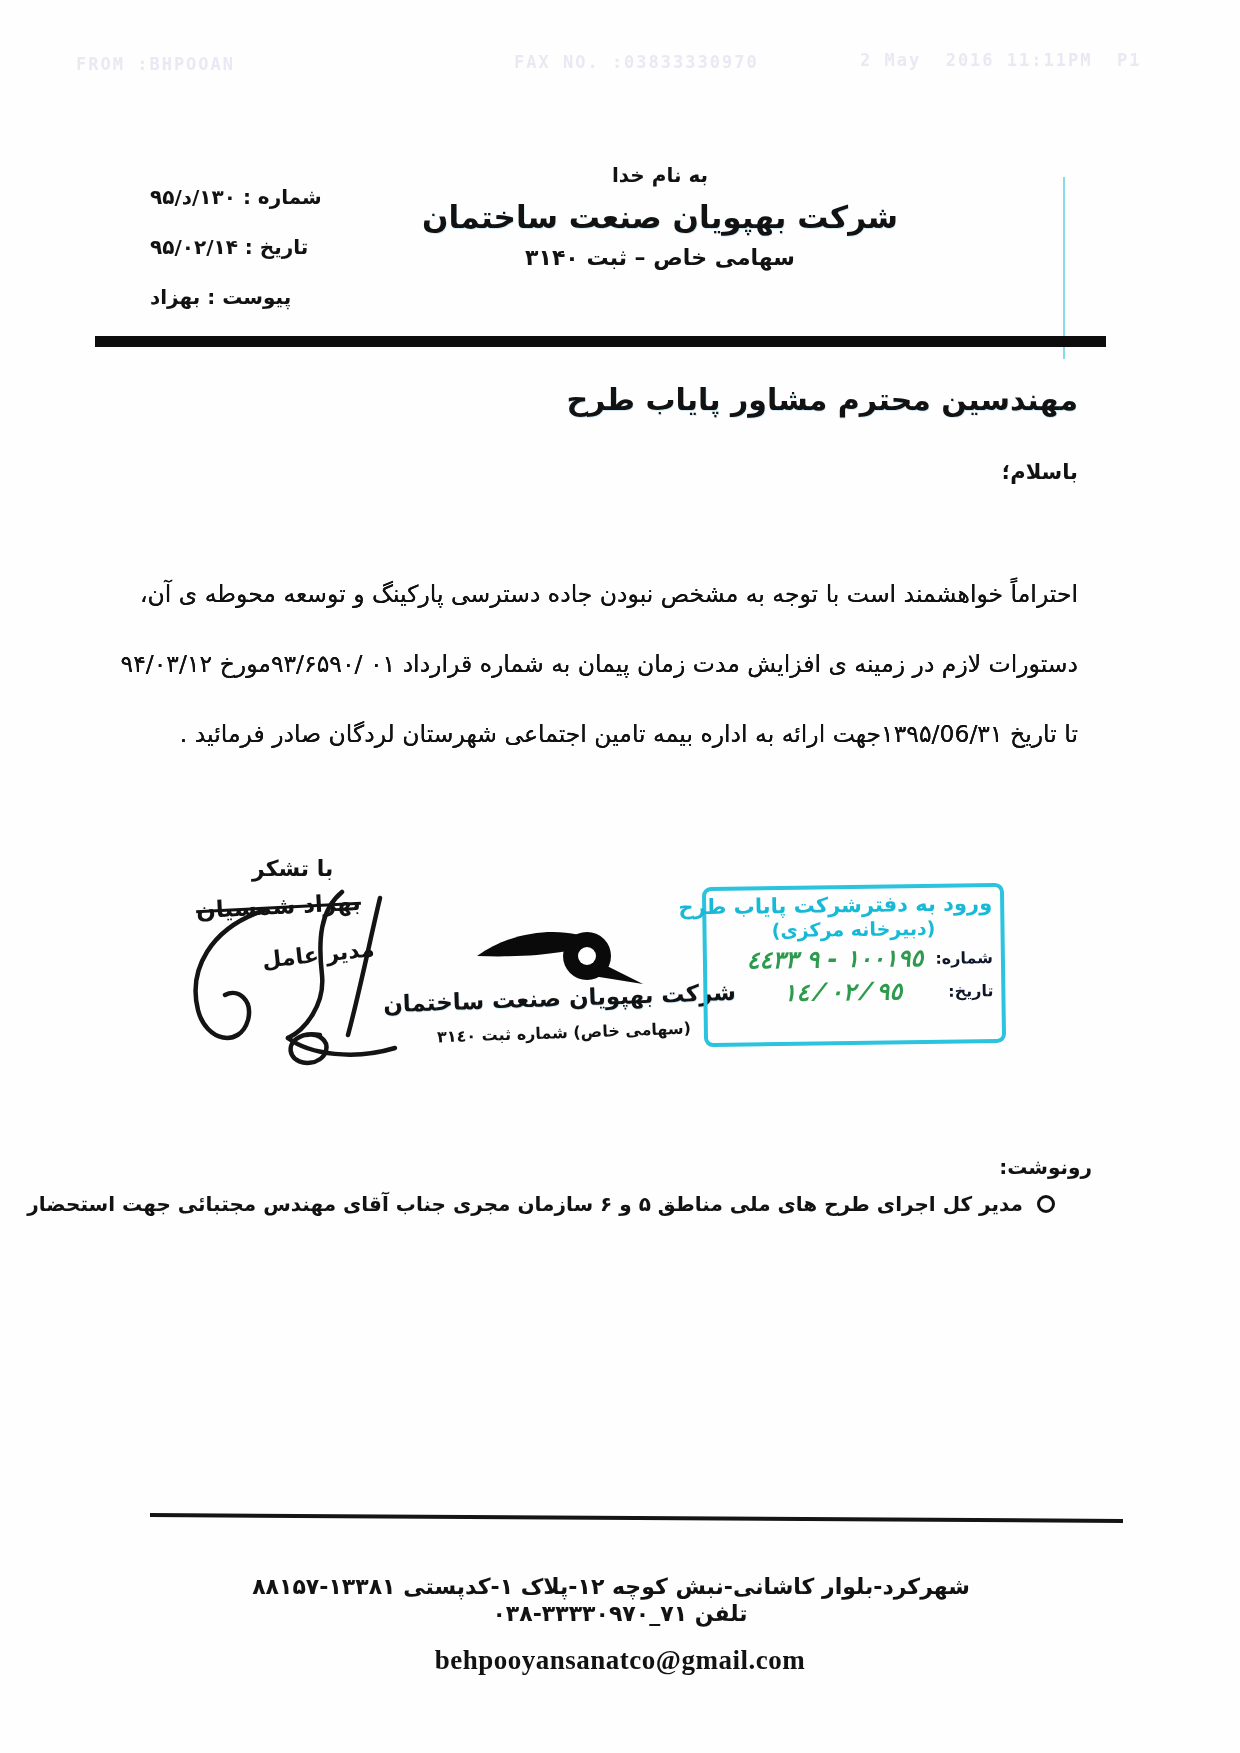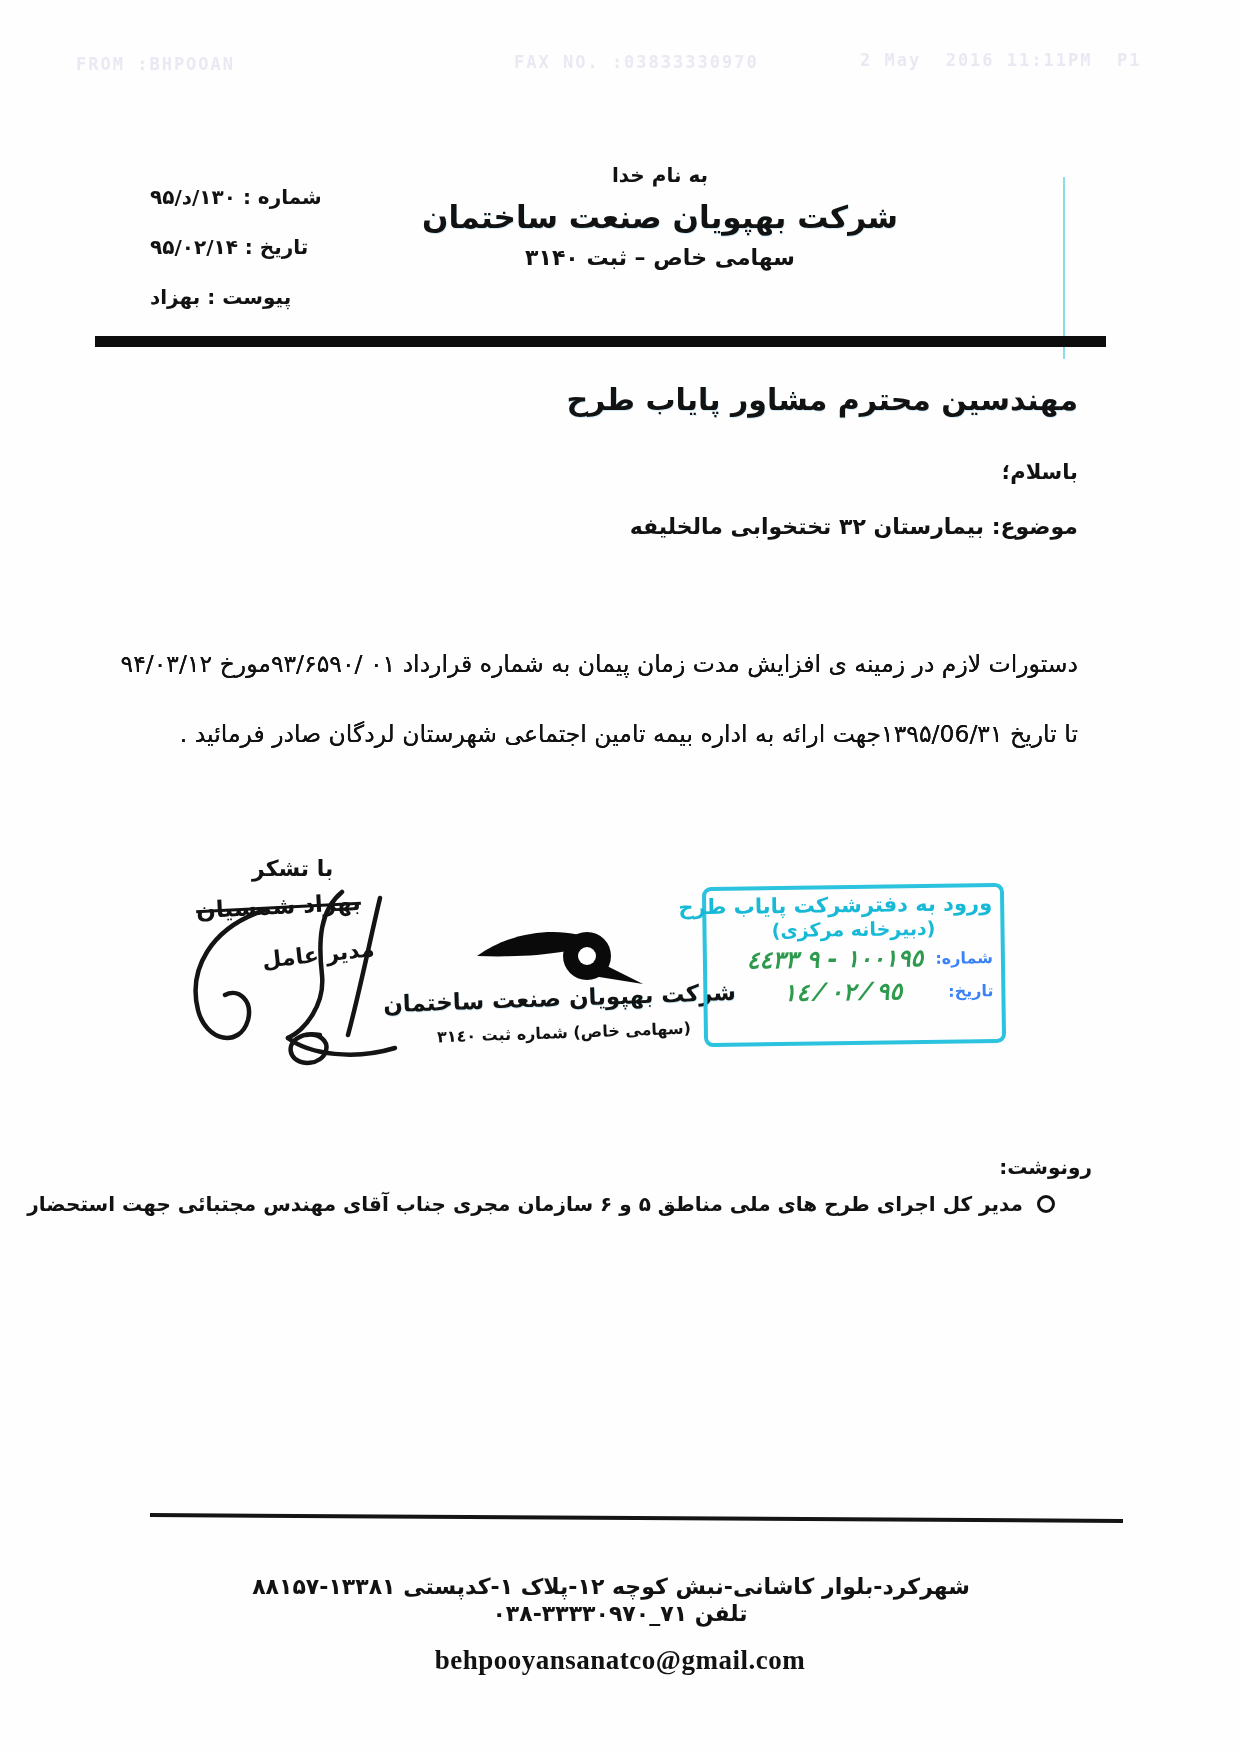--- a/index.html
+++ b/index.html
@@ -36,21 +36,21 @@
   .logo-svg{left:475px;top:918px;}
   .stamp-company{left:383px;top:985px;font-size:23px;font-weight:bold;transform:rotate(-2deg);
                  white-space:nowrap;text-shadow:0.6px 1px 0 rgba(0,150,220,.18);}
   .stamp-reg{left:437px;top:1023px;font-size:16px;font-weight:bold;transform:rotate(-2deg);white-space:nowrap;}
   
   .entry-stamp{left:703px;top:885px;width:302px;height:160px;border:4px solid #2cc3de;border-radius:9px;
                transform:rotate(-0.8deg);box-sizing:border-box;padding:4px 8px;direction:rtl;}
   .es-title{color:#17b9d6;font-weight:bold;font-size:21px;text-align:center;white-space:nowrap;}
   .es-sub{color:#17b9d6;font-weight:bold;font-size:19px;text-align:center;margin-top:1px;}
   .es-row{display:flex;align-items:center;margin-top:5px;}
-  .es-label{color:#3b82f6;font-size:16px;font-weight:bold;flex:none;}
+  .es-label{color:#0f172a;font-size:16px;font-weight:bold;flex:none;}
   .es-value{color:#2e9a4e;font-size:24px;font-weight:bold;font-style:italic;direction:ltr;
             margin-right:12px;letter-spacing:2px;white-space:nowrap;}
   .es-date{margin-right:46px;}
   
   .cc-heading{right:148px;top:1155px;font-size:20px;font-weight:bold;}
   .cc-item{right:185px;top:1192px;font-size:20px;font-weight:bold;display:flex;align-items:center;
            gap:14px;white-space:nowrap;}
   .bullet{width:12px;height:12px;border:3px solid #111;border-radius:50%;flex:none;}
   
   .footer-rule{left:150px;top:1516px;width:973px;height:4px;background:#151515;transform:rotate(0.35deg);}
@@ -79,21 +79,21 @@
     <div class="bismillah">به نام خدا</div>
     <div class="company">شرکت بهپویان صنعت ساختمان</div>
     <div class="registration">سهامی خاص – ثبت ۳۱۴۰</div>
   </div>
 
   <div class="abs vline"></div>
   <div class="abs rule"></div>
 
   <div class="abs rtl recipient">مهندسین محترم مشاور پایاب طرح</div>
   <div class="abs rtl salam">باسلام؛</div>
-  <div class="abs rtl subject">موضوع: بیمارستان ۳۲ تختخوابی مالخلیفه</div>
+  <div class="abs rtl body-line bl0">احتراماً خواهشمند است با توجه به مشخص نبودن جاده دسترسی پارکینگ و توسعه محوطه ی آن،</div>
   <div class="abs rtl body-line bl1">دستورات لازم در زمینه ی افزایش مدت زمان پیمان به شماره قرارداد ‎۹۳/۶۵۹۰/ ۰۱‎مورخ ۹۴/۰۳/۱۲</div>
   <div class="abs rtl body-line bl2">تا تاریخ ۱۳۹۵/06/۳۱جهت ارائه به اداره بیمه تامین اجتماعی شهرستان لردگان صادر فرمائید .</div>
 
   <div class="abs rtl closing">با تشکر</div>
   <div class="abs rtl signer-name">بهزاد شمسیان</div>
   <div class="abs rtl signer-title">مدیر عامل</div>
 
   <svg class="abs sig-svg" width="290" height="200" viewBox="0 0 290 200">
     <g fill="none" stroke="#141414" stroke-width="4.5" stroke-linecap="round">
       <path d="M172,12 C150,30 148,60 152,95 C155,125 135,150 118,158"></path>

